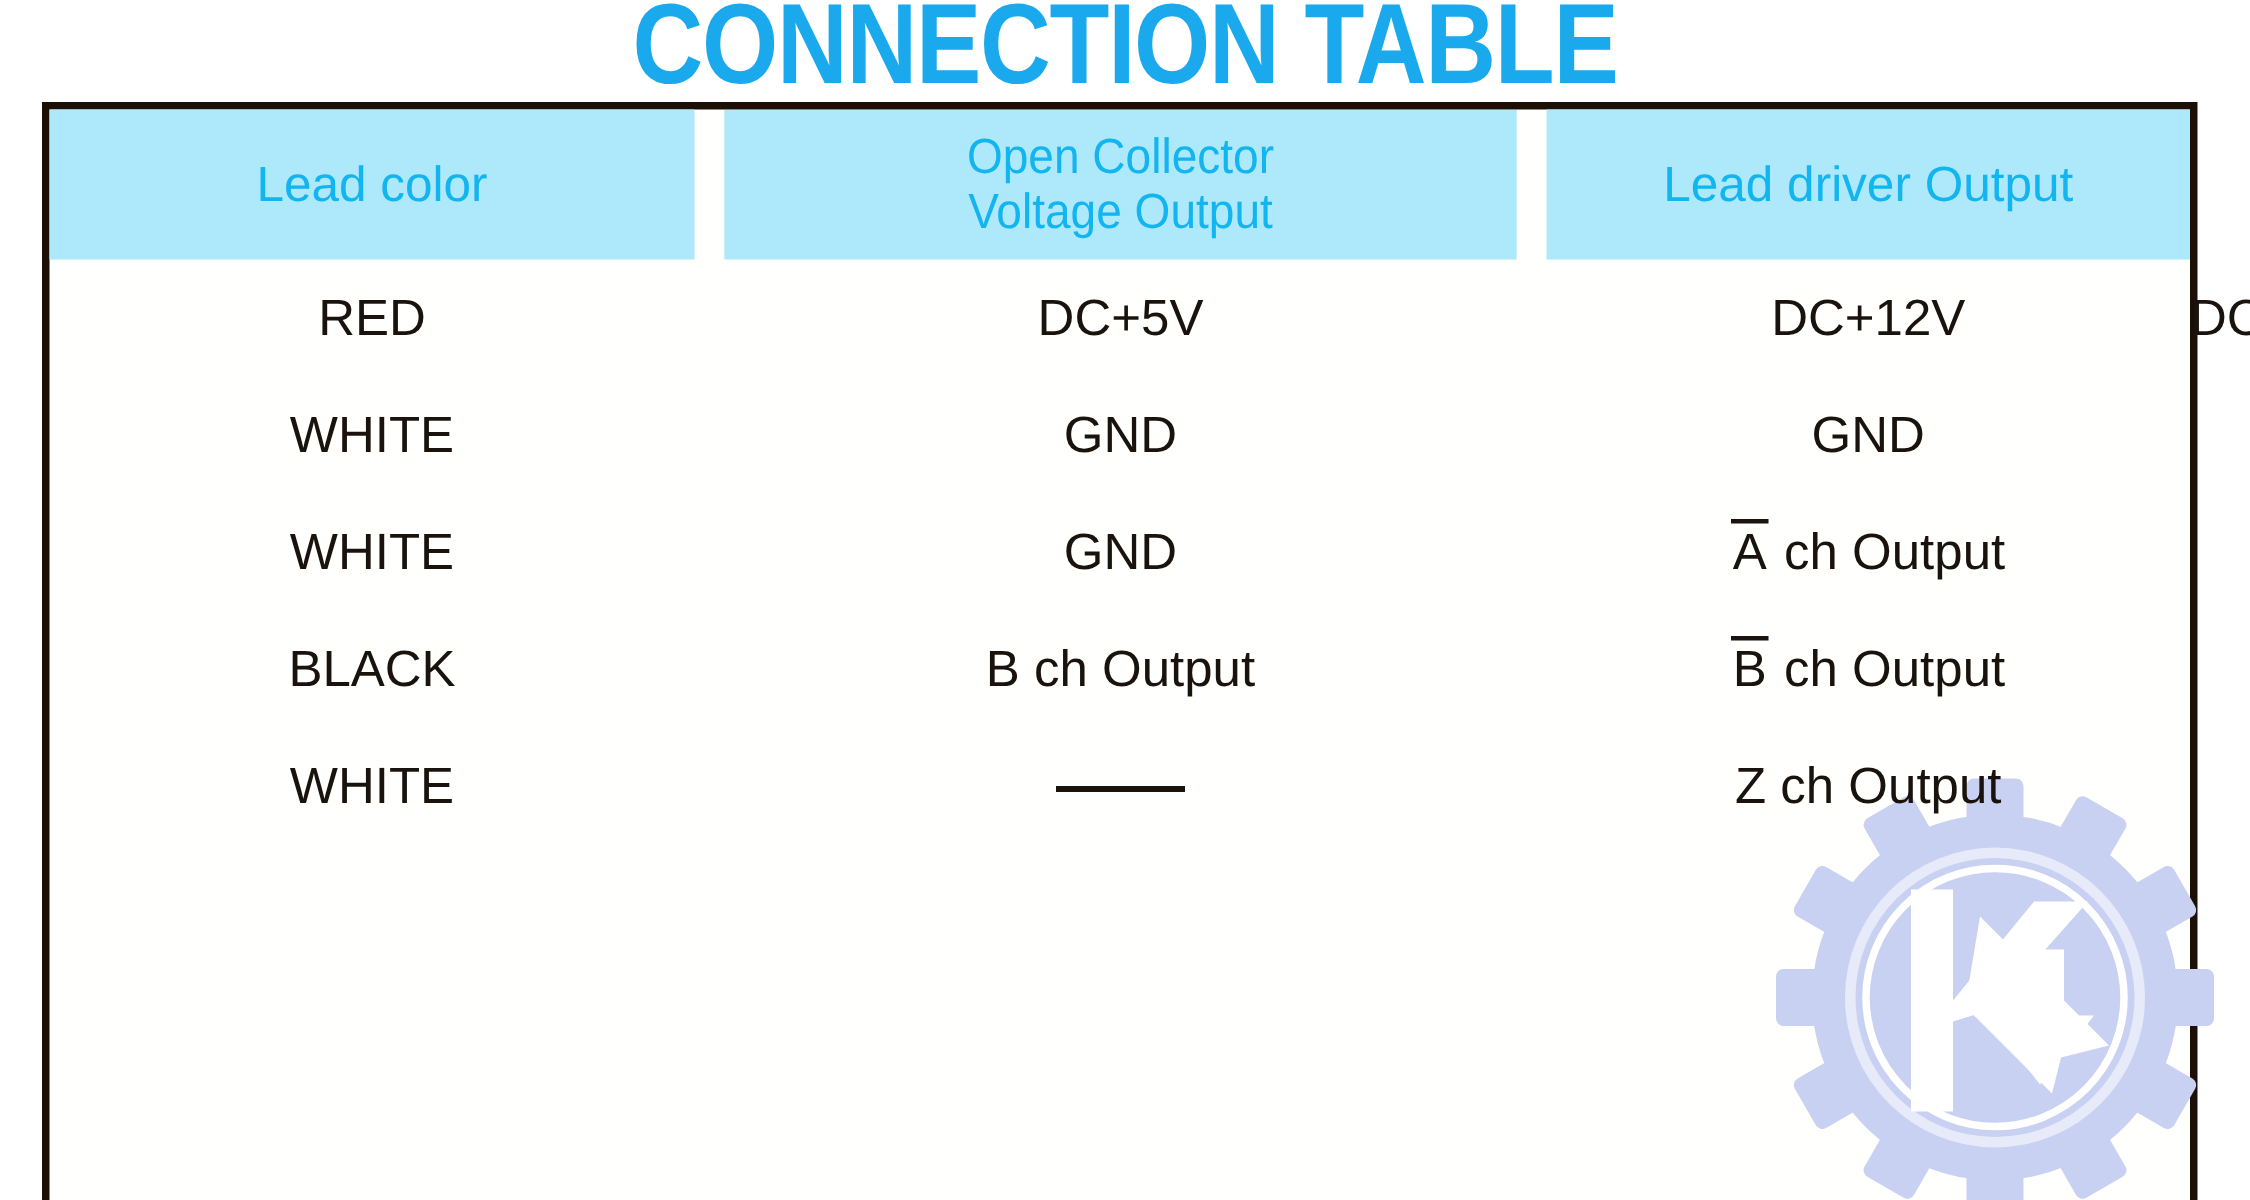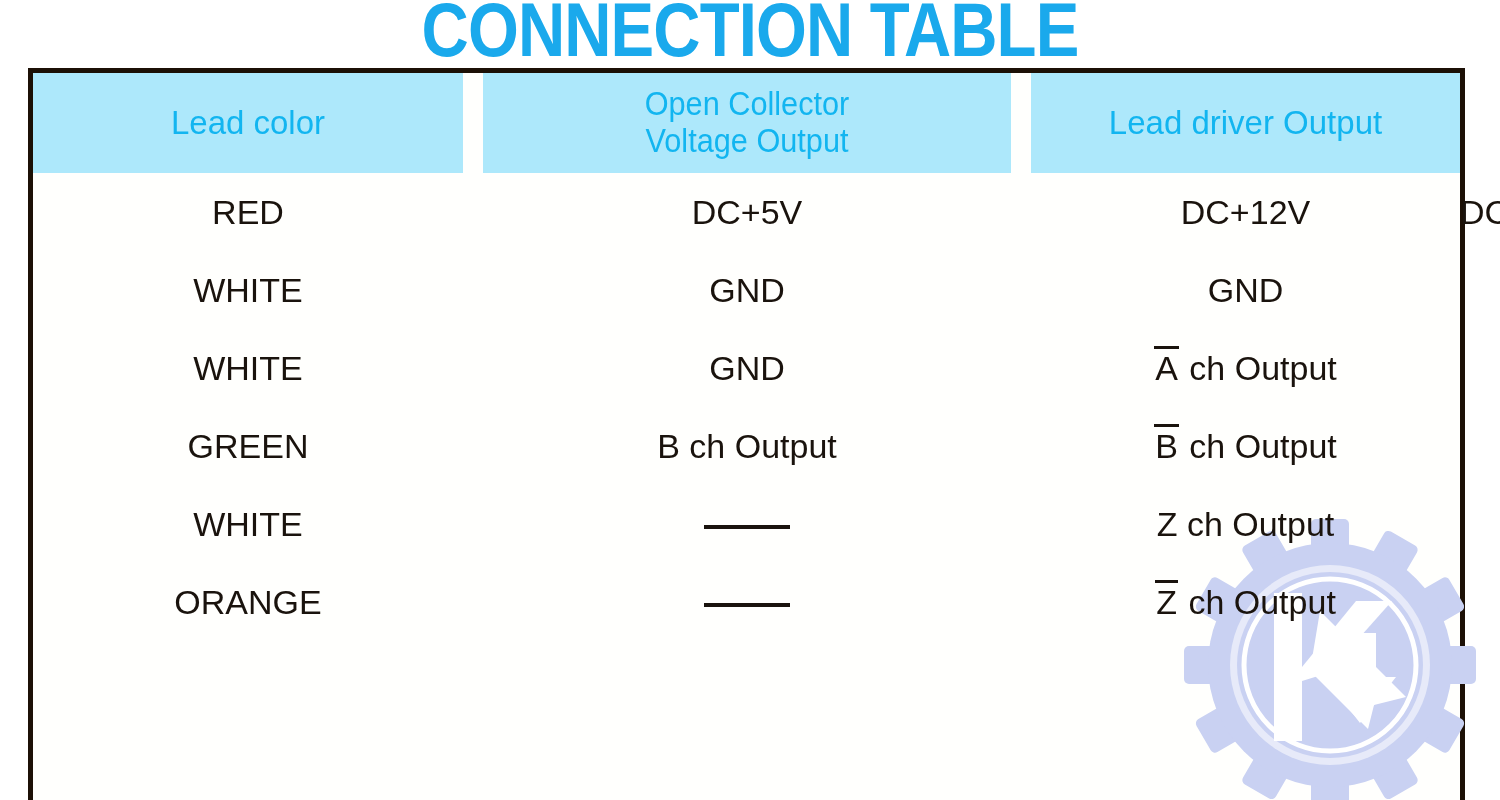--- a/index.html
+++ b/index.html
@@ -201,29 +201,24 @@
           <td class="cell-lead">WHITE</td>
           <td class="cell-open">GND</td>
           <td class="cell-line">GND</td>
         </tr>
         <tr class="body-row">
           <td class="cell-lead">WHITE</td>
           <td class="cell-open">GND</td>
           <td class="cell-line"><span class="ovl">A</span><span> ch Output</span></td>
         </tr>
         <tr class="body-row">
-          <td class="cell-lead">GREEN</td>
+          <td class="cell-lead">BLACK</td>
           <td class="cell-open">B ch Output</td>
           <td class="cell-line"><span class="ovl">B</span><span> ch Output</span></td>
         </tr>
         <tr class="body-row">
           <td class="cell-lead">WHITE</td>
           <td class="cell-open"><span class="dash-mark"></span></td>
           <td class="cell-line">Z ch Output</td>
         </tr>
-        <tr class="body-row">
-          <td class="cell-lead">ORANGE</td>
-          <td class="cell-open"><span class="dash-mark"></span></td>
-          <td class="cell-line"><span class="ovl">Z</span><span> ch Output</span></td>
-        </tr>
       </tbody>
 </table>
 </div>
 
 </body></html>

